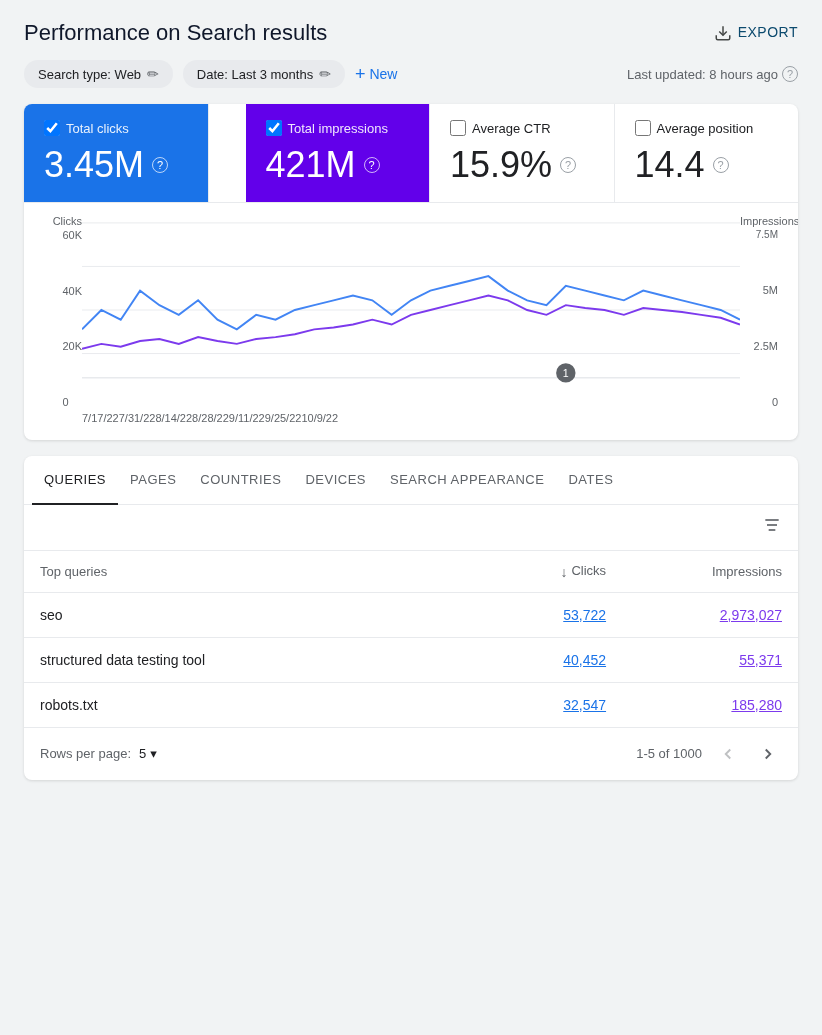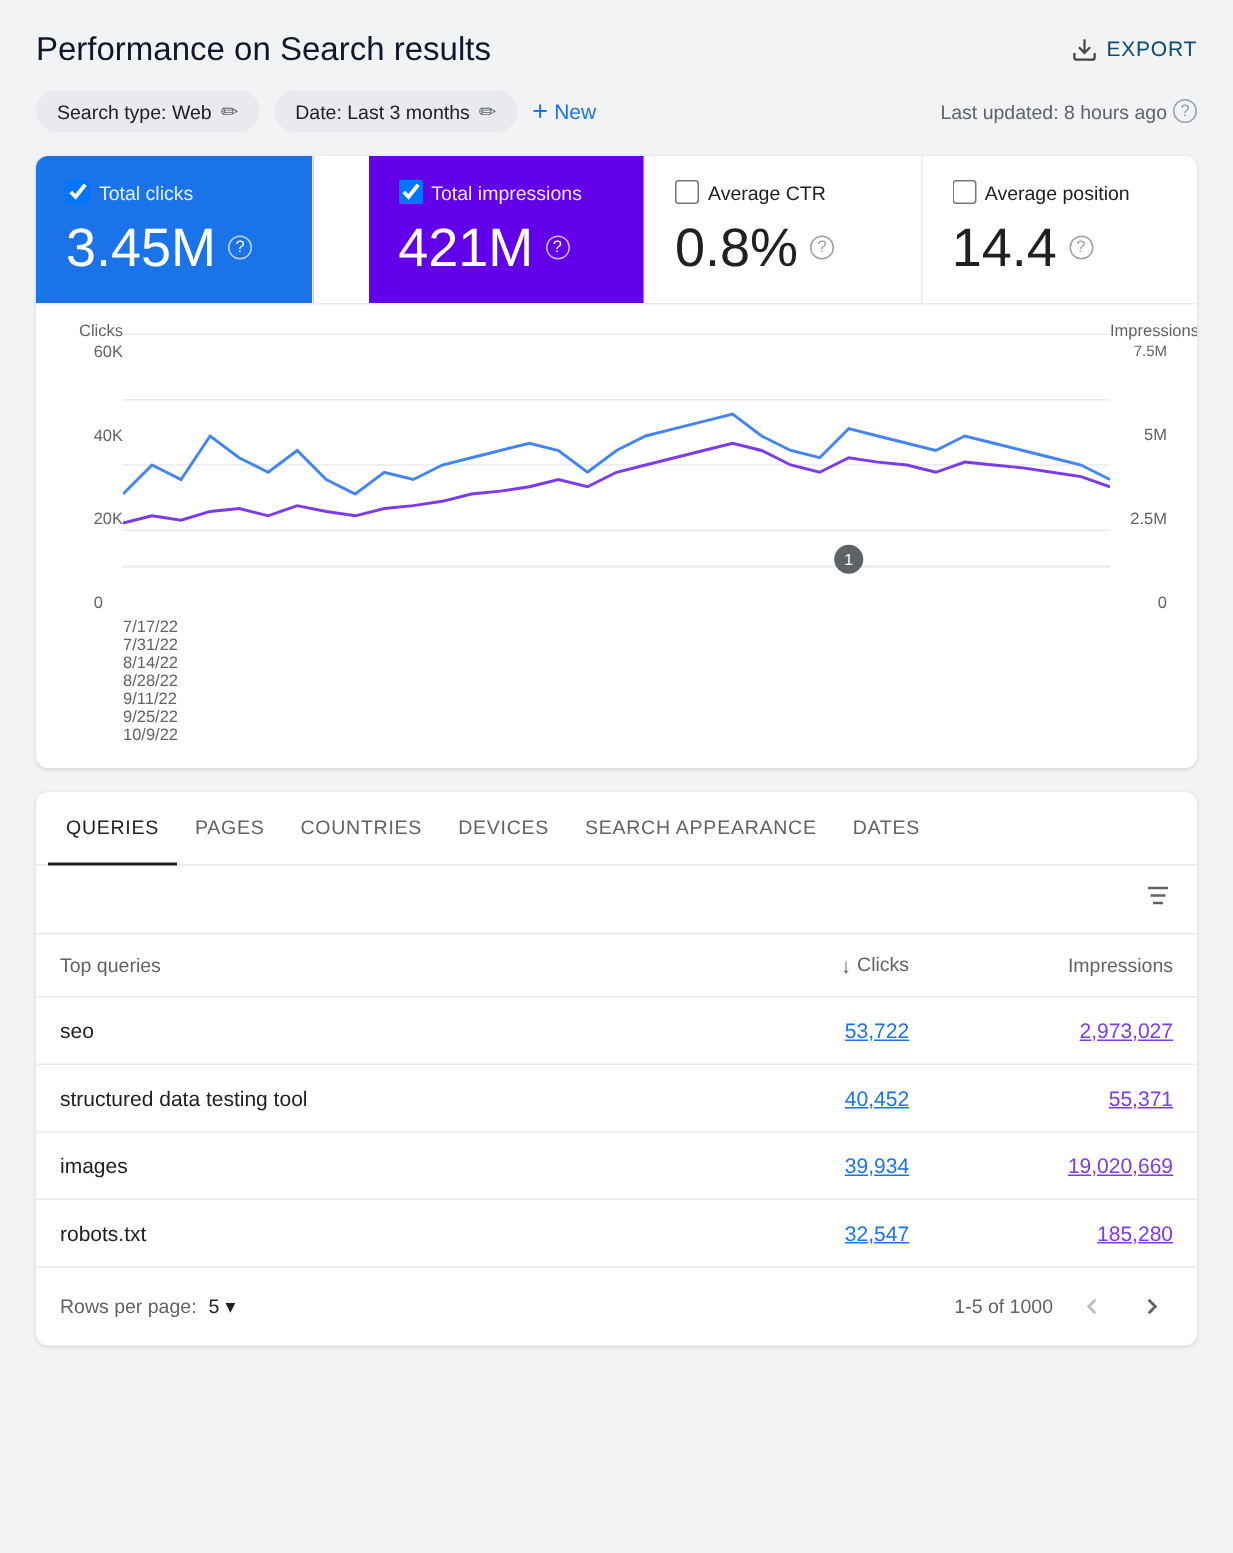--- a/index.html
+++ b/index.html
@@ -364,21 +364,21 @@
         <span class="tooltip-icon">?</span>
       </div>
     </div>
 
     <div class="metric-card">
       <div class="metric-header">
         <input type="checkbox" style="">
         <span>Average CTR</span>
       </div>
       <div class="metric-value">
-        <span>0.8%</span>
+        <span>15.9%</span>
         <span class="tooltip-icon-gray">?</span>
       </div>
     </div>
 
     <div class="metric-card">
       <div class="metric-header">
         <input type="checkbox" style="">
         <span>Average position</span>
       </div>
       <div class="metric-value">
@@ -424,21 +424,21 @@
         <div style="font-size:11px;color:#5f6368;margin-bottom:2px;text-align:right;width:100%;">Impressions</div>
         <div style="flex:1;display:flex;flex-direction:column;justify-content:space-between;height:160px;text-align:right;width:100%;">
           <span style="font-size:10px;color:#5f6368;">7.5M</span>
           <span style="font-size:11px;color:#5f6368;">5M</span>
           <span style="font-size:11px;color:#5f6368;">2.5M</span>
           <span style="font-size:11px;color:#5f6368;">0</span>
         </div>
       </div>
     </div>
 
-    <div style="display:flex;justify-content:space-between;margin:4px 38px 0 38px;flex-direction:column;">
+    <div style="display:flex;justify-content:flex-start;margin:4px 38px 0 38px;">
       <span style="font-size:11px;color:#5f6368;">7/17/22</span>
       <span style="font-size:11px;color:#5f6368;">7/31/22</span>
       <span style="font-size:11px;color:#5f6368;">8/14/22</span>
       <span style="font-size:11px;color:#5f6368;">8/28/22</span>
       <span style="font-size:11px;color:#5f6368;">9/11/22</span>
       <span style="font-size:11px;color:#5f6368;">9/25/22</span>
       <span style="font-size:11px;color:#5f6368;">10/9/22</span>
     </div>
   </div>
 </div>
@@ -483,25 +483,20 @@
       <td class="query-name">seo</td>
       <td class="numeric blue">53,722</td>
       <td class="numeric purple">2,973,027</td>
     </tr>
         <tr>
       <td class="query-name">structured data testing tool</td>
       <td class="numeric blue">40,452</td>
       <td class="numeric purple">55,371</td>
     </tr>
         <tr>
-      <td class="query-name">images</td>
-      <td class="numeric blue">39,934</td>
-      <td class="numeric purple">19,020,669</td>
-    </tr>
-        <tr>
       <td class="query-name">robots.txt</td>
       <td class="numeric blue">32,547</td>
       <td class="numeric purple">185,280</td>
     </tr>
       </tbody>
   </table>
 
   <div class="pagination">
     <div class="rows-per-page">
       <span>Rows per page:</span>

